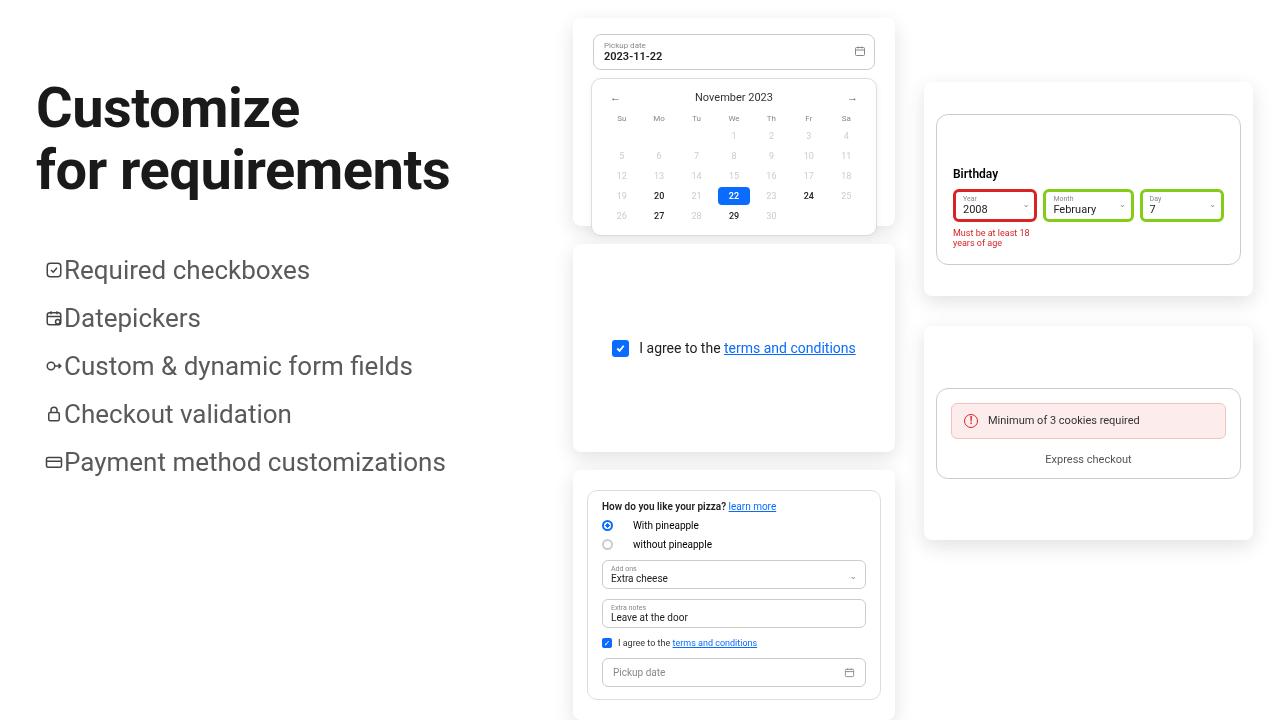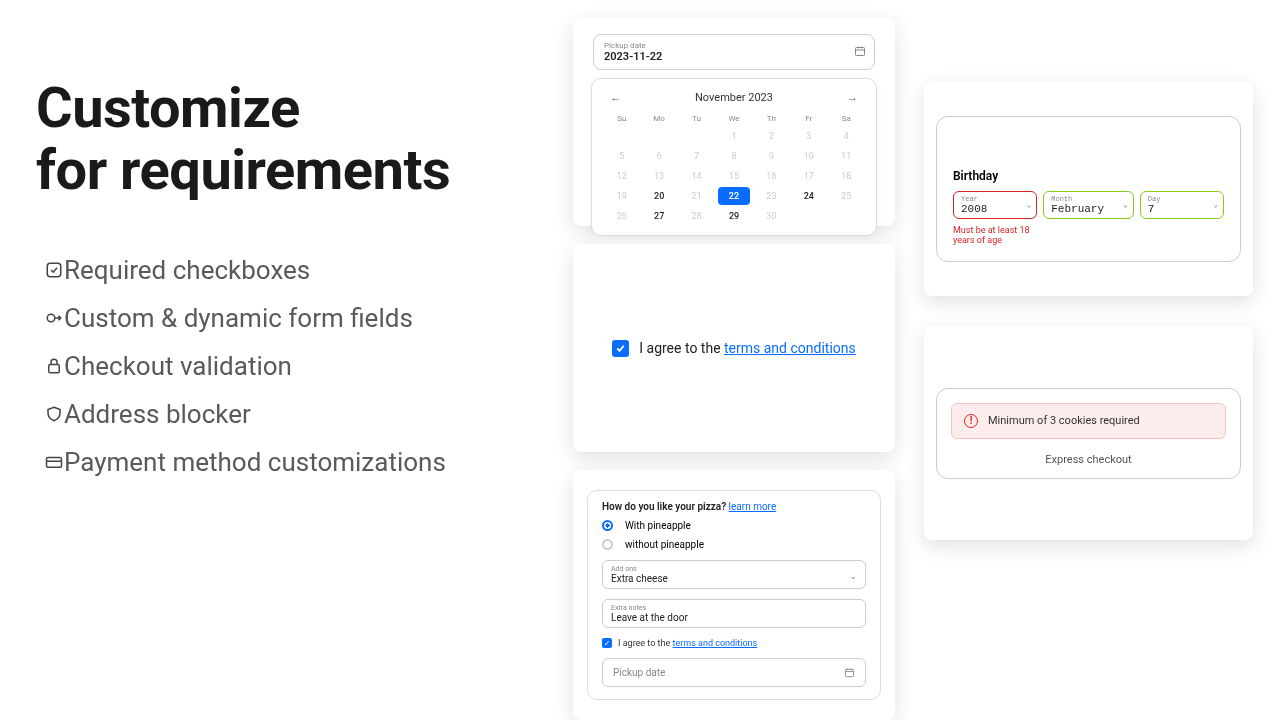--- a/index.html
+++ b/index.html
@@ -32,38 +32,38 @@
 .card2 { left: 573px; top: 244px; width: 322px; height: 208px; display:flex; align-items:center; justify-content:center; }
 .cbrow { display:flex; align-items:center; gap:10px; font-size:14px; color:#222; }
 .cb { width:17px; height:17px; background:#0a6cff; border-radius:3px; display:flex; align-items:center; justify-content:center; color:#fff; }
 .cbrow a { color:#0a6cff; text-decoration: underline; }
 
 
 .card3 { left: 573px; top: 470px; width: 322px; padding: 14px 8px; }
 .pform { border:1px solid #ddd; border-radius:10px; padding:10px 14px 12px; margin:6px 6px;}
 .pq { font-size:10px; font-weight:600; color:#222; }
 .pq a { color:#0a6cff; text-decoration:underline; font-weight:400;}
-.radio-row { display:flex; align-items:center; gap:12px; font-size:10px; margin-top:8px; }
+.radio-row { display:flex; align-items:center; gap:20px; font-size:10px; margin-top:8px; }
 .radio { width:11px; height:11px; border:2px solid #ccc; border-radius:50%; }
 .radio.on { border-color:#0a6cff; background: radial-gradient(circle, #0a6cff 40%, transparent 45%); }
 .pfield { border:1px solid #ccc; border-radius:6px; padding:4px 8px; margin-top:10px; position:relative;}
 .pfield .l { font-size:7px; color:#888; }
 .pfield .v { font-size:10px; color:#222; }
 .pfield .chev { position:absolute; right:8px; top:10px; color:#888; font-size:9px;}
 .pcb { display:flex; align-items:center; gap:6px; font-size:9px; margin-top:10px; color:#333;}
 .pcb .cb2 { width:10px; height:10px; background:#0a6cff; border-radius:2px; display:flex; align-items:center; justify-content:center; color:#fff; font-size:8px;}
 .pcb a { color:#0a6cff; text-decoration:underline;}
 .pickup { border:1px solid #ccc; border-radius:6px; padding:8px 10px; margin-top:10px; display:flex; justify-content:space-between; align-items:center; font-size:10px; color:#888;}
 
 
 .card4 { left: 924px; top: 82px; width: 329px; height: 214px; padding: 12px; display:flex; align-items:center;}
 .bwrap { border:1px solid #ccc; border-radius:12px; padding:12px 16px 16px; width:100%;}
 .btitle { font-size:12px; font-weight:600; margin-bottom:8px;margin-top:40px;}
 .brow { display:flex; gap:6px;}
-.bsel { border:1px solid #84cc16; border-radius:6px; padding:3px 7px; position:relative; flex:1;font-family:Liberation Mono, monospace;}
+.bsel { border:3px solid #84cc16; border-radius:6px; padding:3px 7px; position:relative; flex:1;}
 .bsel.err { border-color:#d92424;}
 .bsel .l { font-size:7px; color:#888;}
 .bsel .v { font-size:11px; color:#222;}
 .bsel .chev { position:absolute; right:5px; top:8px; font-size:8px; color:#888;}
 .berr { font-size:9px; color:#d92424; margin-top:6px; max-width: 95px;}
 
 
 .card5 { left: 924px; top: 326px; width: 329px; height: 214px; padding:12px; display:flex; align-items:center;}
 .cwrap { border:1px solid #ccc; border-radius:12px; padding:14px 14px 12px; width:100%;}
 .alert { background:#fdecec; border:1px solid #f5c2c2; border-radius:6px; padding:10px 12px; display:flex; align-items:center; gap:10px; font-size:11px; color:#333; }
@@ -86,42 +86,44 @@
         <svg width="18" height="18" viewBox="0 0 24 24" fill="none" stroke="currentColor" stroke-width="2">
           <rect x="3" y="3" width="18" height="18" rx="4"></rect>
           <path d="M8 12l3 3 5-6"></path>
         </svg>
       </span>
       <span>Required checkboxes</span>
     </li>
   <li>
       <span class="ic">
         <svg width="18" height="18" viewBox="0 0 24 24" fill="none" stroke="currentColor" stroke-width="2">
+          <rect x="3" y="5" width="18" height="16" rx="3"></rect>
+          <path d="M3 10h18M8 3v4M16 3v4"></path>
+          <circle cx="17" cy="17" r="3"></circle>
+        </svg>
+      </span>
+      <span>Datepickers</span>
+    </li>
+  <li>
+      <span class="ic">
+        <svg width="18" height="18" viewBox="0 0 24 24" fill="none" stroke="currentColor" stroke-width="2">
           <circle cx="8" cy="12" r="5"></circle>
           <path d="M13 12h7M18 9l3 3-3 3"></path>
         </svg>
       </span>
       <span>Custom &amp; dynamic form fields</span>
     </li>
   <li>
       <span class="ic">
         <svg width="18" height="18" viewBox="0 0 24 24" fill="none" stroke="currentColor" stroke-width="2">
           <rect x="5" y="10" width="14" height="11" rx="2"></rect>
           <path d="M8 10V7a4 4 0 018 0v3"></path>
         </svg>
       </span>
       <span>Checkout validation</span>
-    </li>
-  <li>
-      <span class="ic">
-        <svg width="18" height="18" viewBox="0 0 24 24" fill="none" stroke="currentColor" stroke-width="2">
-          <path d="M12 3l8 3v5c0 5-3.5 8-8 10-4.5-2-8-5-8-10V6l8-3z"></path>
-        </svg>
-      </span>
-      <span>Address blocker</span>
     </li>
   <li>
       <span class="ic">
         <svg width="18" height="18" viewBox="0 0 24 24" fill="none" stroke="currentColor" stroke-width="2">
           <rect x="2" y="6" width="20" height="13" rx="2"></rect>
           <path d="M2 11h20"></path>
         </svg>
       </span>
       <span>Payment method customizations</span>
     </li>

